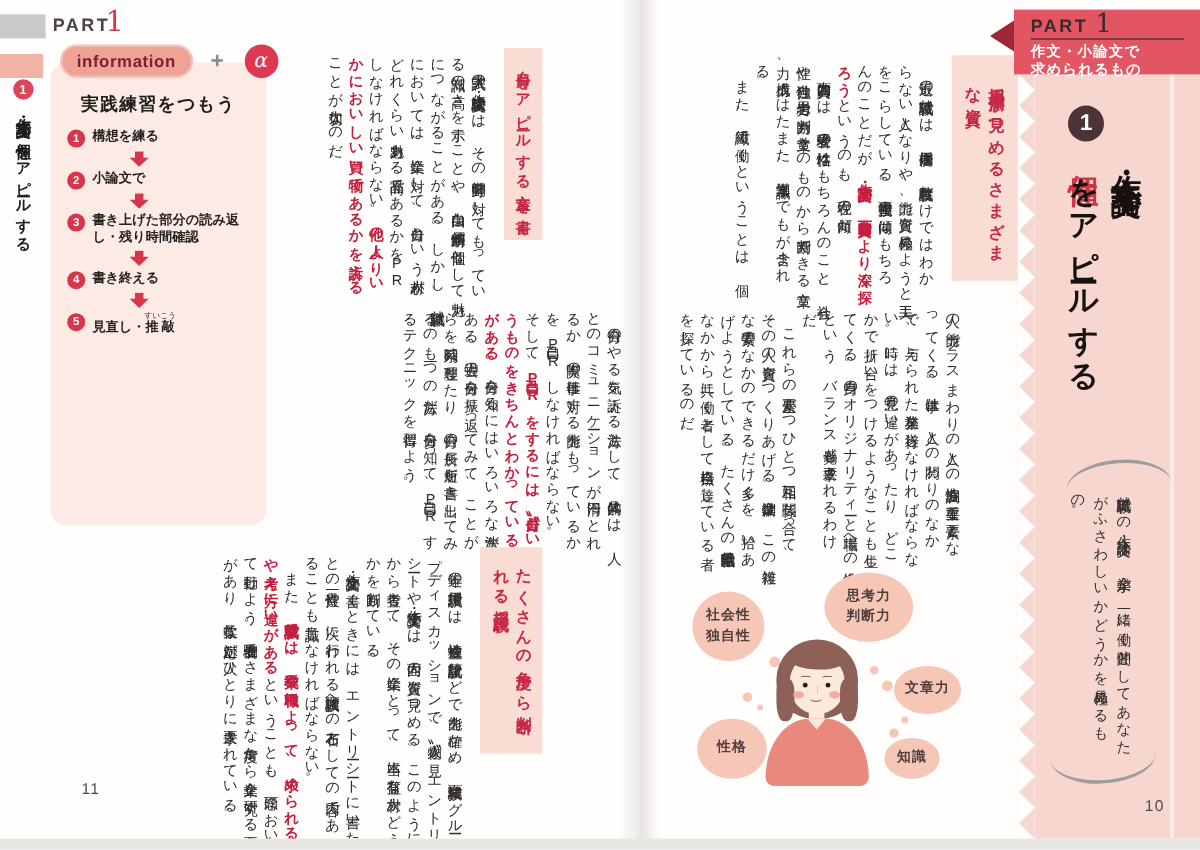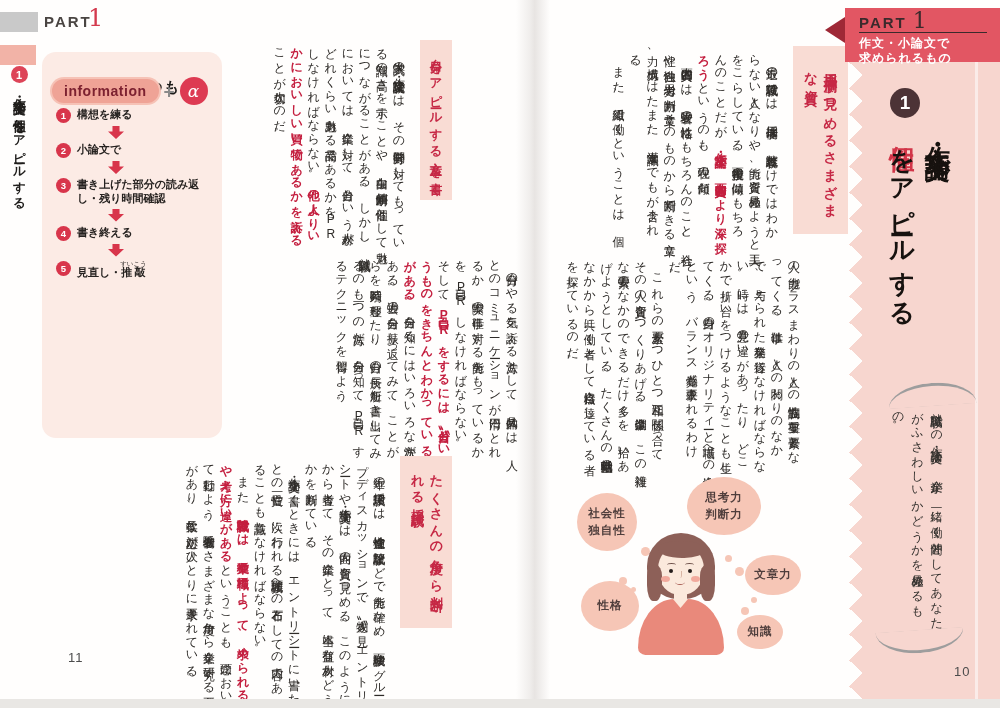--- a/index.html
+++ b/index.html
@@ -25,21 +25,21 @@
 
   
   .pinktab{position:absolute;left:0;top:45px;width:36px;height:20px;background:#f2b3a7;}
   .side-title{position:absolute;left:7px;top:66px;width:24px;display:flex;flex-direction:column;align-items:center;gap:5px;}
   .numdot{width:17px;height:17px;border-radius:50%;background:#dd4458;color:#fff;font-size:11px;
           font-weight:bold;display:flex;align-items:center;justify-content:center;}
   .side-title .v{font-size:12.5px;font-weight:bold;letter-spacing:1px;line-height:1.2;color:#1f1d1b;}
 
   
   .infobox{position:absolute;left:42px;top:52px;width:180px;height:386px;background:#fcebe5;border-radius:14px;}
-  .badge{position:absolute;left:10px;top:-15px;display:flex;align-items:center;gap:5px;margin-top:40px;}
+  .badge{position:absolute;left:10px;top:-15px;display:flex;align-items:center;gap:17px;}
   .badge-pill{background:#efa396;color:#7c2130;font-weight:bold;font-size:14px;letter-spacing:.5px;
               padding:4px 12px;border-radius:14px;box-shadow:0 0 0 2px #f6c2b6;}
   .badge-plus{color:#8a8a8a;font-size:19px;font-weight:bold;line-height:1;}
   .badge-alpha{width:28px;height:28px;border-radius:50%;background:#dd3a52;color:#fff;display:flex;
                align-items:center;justify-content:center;font-size:17px;
                font-family:"DejaVu Serif","Liberation Serif",serif;font-style:italic;}
   .info-title{text-align:center;font-size:15px;font-weight:bold;color:#1f1d1b;margin:26px 0 8px 0;letter-spacing:1px;}
   .info-body{font-size:10.5px;line-height:1.62;color:#3c3835;margin:0 12px;text-align:justify;}
   .steps{margin:10px 12px 0 14px;}
   .step-row{display:flex;align-items:flex-start;gap:6px;}
@@ -183,21 +183,21 @@
     <p class="vp"><span>人の能力プラスまわりの人との協調性も重要な要素となってくる。仕事は、人との関わりのなかで、与えられた業務を遂行しなければならない。時には、意見の違いがあったり、どこかで折り合いをつけるようなことも生じてくる。自身のオリジナリティーと職場への適合性という、バランス感覚も要求されるわけだ。</span></p>
     <p class="vp"><span>　これらの要素が一つひとつ相互に関係し合って、その人の資質をつくりあげる。企業側は、この複雑な要素のなかのできるだけ多くを、拾いあげようとしている。たくさんの就職活動生のなかから共に働く者として合格点に達している者を探しているのだ。</span></p>
   </div>
 
   <div class="illu">
     <div class="bubble" style="left:132px;top:2px;width:74px;height:58px;">思考力
 判断力</div>
     <div class="bubble" style="left:22px;top:18px;width:60px;height:58px;">社会性
 独自性</div>
     <div class="bubble" style="left:190px;top:80px;width:56px;height:40px;">文章力</div>
-    <div class="bubble" style="left:26px;top:106px;width:58px;height:50px;">性格</div>
+    <div class="bubble" style="left:26px;top:124px;width:58px;height:50px;">性格</div>
     <div class="bubble" style="left:182px;top:140px;width:46px;height:34px;text-align:right;">知識</div>
 
     <div class="mini" style="left:86px;top:72px;width:9px;height:9px;"></div>
     <div class="mini" style="left:96px;top:84px;width:6px;height:6px;"></div>
     <div class="mini" style="left:122px;top:60px;width:7px;height:7px;"></div>
     <div class="mini" style="left:134px;top:70px;width:5px;height:5px;"></div>
     <div class="mini" style="left:170px;top:80px;width:7px;height:7px;"></div>
     <div class="mini" style="left:180px;top:92px;width:9px;height:9px;"></div>
     <div class="mini" style="left:196px;top:122px;width:6px;height:6px;"></div>
     <div class="mini" style="left:186px;top:132px;width:8px;height:8px;"></div>

